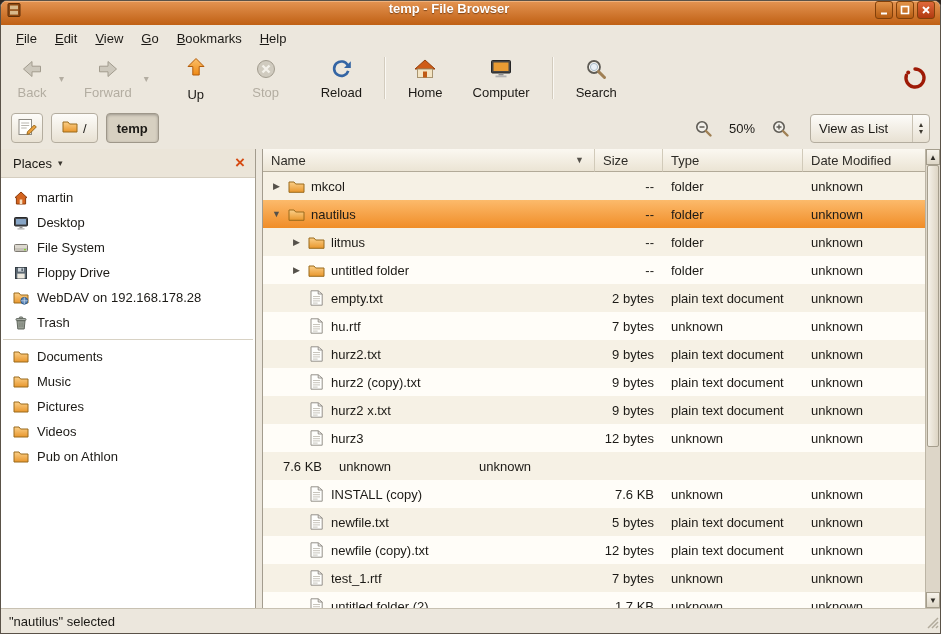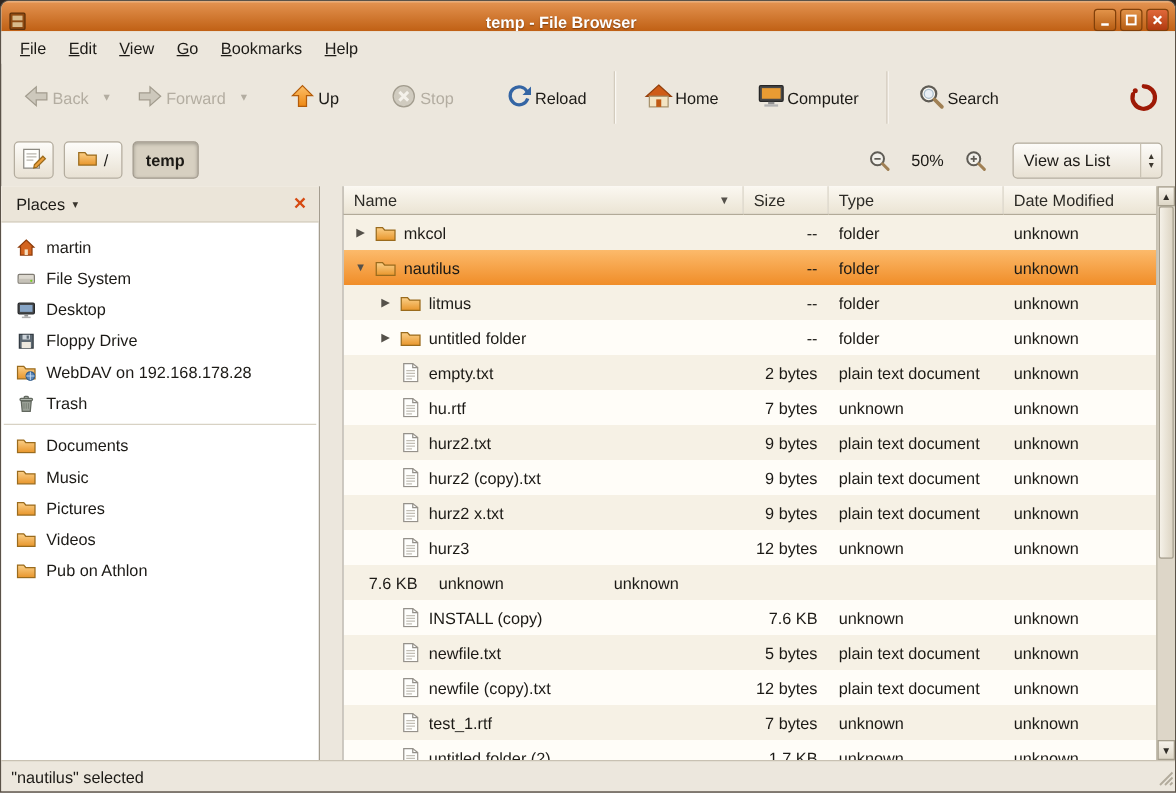--- a/index.html
+++ b/index.html
@@ -4,38 +4,38 @@
 <style>
   * { box-sizing: border-box; margin: 0; padding: 0; }
   html, body { width: 941px; height: 634px; overflow: hidden; }
   body { font-family: "Liberation Sans", sans-serif; font-size: 13px; color: #1c1a16; background: #2e2620; }
 
   .window { width: 941px; height: 634px; display: flex; flex-direction: column;
             background: #ece7dd; border: 1px solid #5a5248; border-radius: 7px 7px 0 0; overflow: hidden; }
 
   
   .titlebar { flex: 0 0 24px; background: linear-gradient(#e49452, #c06014);
-              display: flex; align-items: flex-end; padding: 0 5px; box-shadow: inset 0 1px 0 #f0b27c; }
+              display: flex; align-items: flex-start; padding: 0 5px; box-shadow: inset 0 1px 0 #f0b27c; }
   .titlebar .title { flex: 1; text-align: center; color: #fff; font-weight: bold; font-size: 13px;
                      text-shadow: 0 1px 1px rgba(60,25,0,.55); }
   .win-icon { width: 17px; height: 17px; display: flex; align-items: center; }
   .win-controls { display: flex; gap: 3px; }
   .wbtn { width: 18px; height: 18px; border-radius: 3px; border: 1px solid #81400a;
           background: linear-gradient(#e29349, #b65c12); display: flex; align-items: center; justify-content: center; }
   .wbtn.close { background: linear-gradient(#e0683a, #b03a10); }
 
   
   .menubar { flex: 0 0 26px; display: flex; align-items: stretch; padding-left: 6px; background: #ece7dd; }
   .menu-item { display: flex; align-items: center; padding: 0 9px; cursor: default; }
   .menu-item span { display: inline-block; }
   .menu-item span::first-letter { text-decoration: underline; }
 
   
   .toolbar { flex: 0 0 56px; display: flex; align-items: center; padding: 2px 8px 4px 8px; }
-  .tbtn { display: flex; align-items: center; justify-content: center;
+  .tbtn { display: flex; flex-direction: column; align-items: center; justify-content: center;
           padding: 2px 8px 1px 8px; min-width: 46px; height: 50px; border-radius: 4px; gap: 1px; }
   .tbtn .lbl { font-size: 13px; }
   .tbtn.disabled .lbl { color: #b3ada1; }
   .tdrop { width: 13px; height: 50px; display: flex; align-items: center; justify-content: center;
            font-size: 10px; color: #4c483f; }
   .tdrop.disabled { color: #b3ada1; }
   .tsep { width: 0; height: 42px; border-left: 1px solid #d3ccbe; border-right: 1px solid #faf8f3; margin: 0 14px; }
   .ml8 { margin-left: 8px; } .ml20 { margin-left: 20px; justify-content: space-between; } .ml24 { margin-left: 24px; } .ml14 { margin-left: 14px; }
   .throbber { margin-left: auto; margin-right: 4px; display: flex; align-items: center; }
 
@@ -51,21 +51,21 @@
   .zbtn { display: flex; align-items: center; justify-content: center; width: 24px; height: 24px; }
   .zoomlvl { font-size: 13px; }
   .viewcombo { margin-left: 18px; height: 29px; min-width: 120px; border: 1px solid #b4ad9f; border-radius: 4px;
                background: linear-gradient(#fdfcf9, #e8e1d3); display: flex; align-items: center; }
   .viewcombo .vlabel { flex: 1; padding: 0 8px; white-space: nowrap; }
   .combo-arrows { border-left: 1px solid #c9c2b3; height: 100%; width: 17px;
                   display: flex; flex-direction: column; align-items: center; justify-content: center;
                   font-size: 8px; line-height: 7px; color: #3c382f; }
 
   
-  .main { flex: 1 1 auto; display: flex; min-height: 0; gap: 18px; background: #ece7dd; }
+  .main { flex: 1 1 auto; display: flex; min-height: 0; gap: 6px; background: #ece7dd; }
 
   
   .sidebar { width: 255px; flex: 0 0 255px; display: flex; flex-direction: column;
              background: #fff; border-right: 1px solid #a39c8e; }
   .side-header { flex: 0 0 29px; background: #ebe5d9; border-bottom: 1px solid #d5cec0;
                  display: flex; align-items: center; padding: 0 6px; }
   .places-btn { display: flex; align-items: center; gap: 6px; padding: 2px 6px; }
   .places-btn .tri { font-size: 9px; color: #39352d; }
   .side-close { margin-left: auto; color: #d64a12; font-weight: bold; font-size: 17px; line-height: 16px;
                 width: 18px; text-align: center; }
@@ -314,37 +314,37 @@
               <svg width="16" height="16" viewBox="0 0 16 16">
                 <path d="M8 2 14 7.6 H12.6 V14 H3.4 V7.6 H2 Z" fill="#d3641f" stroke="#8e3c0b"></path>
                 <rect x="6.7" y="9.5" width="2.6" height="4.5" fill="#f5dfc0"></rect>
               </svg>
             </span>
           <span>martin</span>
         </div>
         <div class="side-item">
           <span class="sicon">
               <svg width="16" height="16" viewBox="0 0 16 16">
-                <rect x="1.5" y="4.5" width="13" height="7" rx="1" fill="#dcd8cf" stroke="#7f7b73"></rect>
-                <rect x="2" y="8" width="12" height="3" fill="#c6c2b8"></rect>
-                <circle cx="12" cy="9.6" r=".9" fill="#73d216"></circle>
-              </svg>
-            </span>
-          <span>File System</span>
-        </div>
-        <div class="side-item">
-          <span class="sicon">
-              <svg width="16" height="16" viewBox="0 0 16 16">
                 <rect x="1.5" y="2.5" width="13" height="8.5" rx="1" fill="#45474a" stroke="#26282a"></rect>
                 <rect x="3" y="4" width="10" height="5.5" fill="#87a5c6"></rect>
                 <rect x="6.5" y="11.5" width="3" height="1.8" fill="#909090"></rect>
                 <rect x="4.5" y="13.3" width="7" height="1.2" fill="#b0b0b0"></rect>
               </svg>
             </span>
           <span>Desktop</span>
+        </div>
+        <div class="side-item">
+          <span class="sicon">
+              <svg width="16" height="16" viewBox="0 0 16 16">
+                <rect x="1.5" y="4.5" width="13" height="7" rx="1" fill="#dcd8cf" stroke="#7f7b73"></rect>
+                <rect x="2" y="8" width="12" height="3" fill="#c6c2b8"></rect>
+                <circle cx="12" cy="9.6" r=".9" fill="#73d216"></circle>
+              </svg>
+            </span>
+          <span>File System</span>
         </div>
         <div class="side-item">
           <span class="sicon">
               <svg width="16" height="16" viewBox="0 0 16 16">
                 <rect x="2.5" y="2.5" width="11" height="11" fill="#5c6872" stroke="#343c43"></rect>
                 <rect x="5" y="2.8" width="6" height="3.8" fill="#cdd4da"></rect>
                 <rect x="8.3" y="3.4" width="1.8" height="2.6" fill="#5c6872"></rect>
                 <rect x="4.3" y="8.6" width="7.4" height="4.9" fill="#ece8de"></rect>
               </svg>
             </span>

